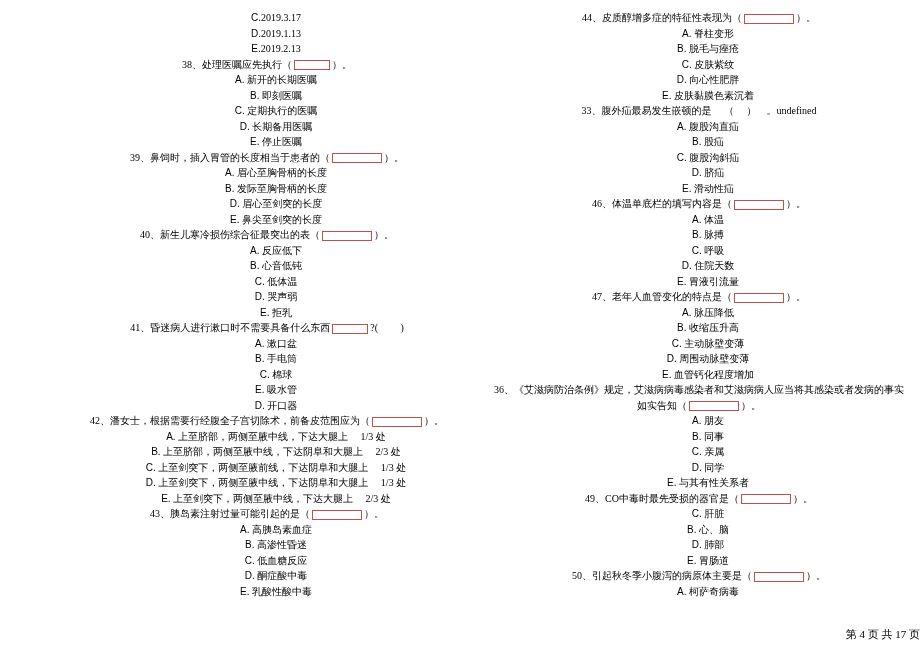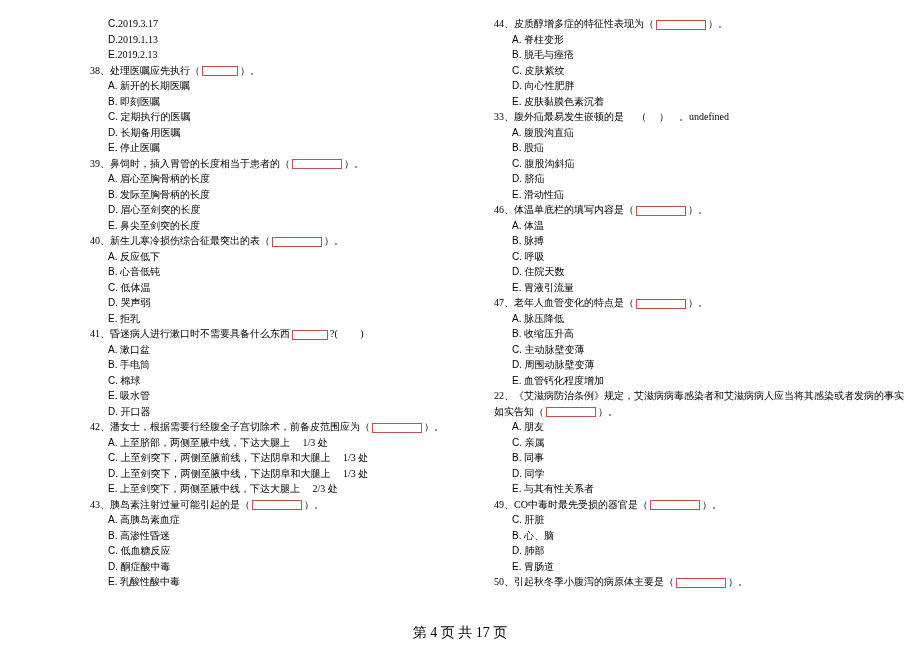--- a/index.html
+++ b/index.html
@@ -8,22 +8,23 @@
       height: 650px;
       background: #fff;
       font-family: "SimSun", "宋体", serif;
       font-size: 10px;
       color: #000;
       position: relative;
       overflow: hidden;
     }
     .page {
       display: flex;
-      padding: 16px 50px 30px 90px;
+      padding: 10px 50px 30px 90px;
       height: 620px;
+      text-align: center;
     }
     .column {
       flex: 1;
       line-height: 1.55;
     }
     .column:first-child { padding-right: 40px; }
     .column:last-child { padding-left: 10px; }
     .q-line { white-space: pre; }
     .opt { margin-left: 18px; white-space: pre; }
     .opt-letter { font-family: Arial, sans-serif; }
@@ -34,22 +35,22 @@
       height: 10px;
       vertical-align: middle;
       margin: 0 2px;
     }
     .blank-sm { width: 36px; }
     .blank-md { width: 50px; }
     .footer {
       position: absolute;
       bottom: 8px;
       width: 100%;
-      text-align: center;
-      font-size: 14px;
+      text-align: right;
+      font-size: 11px;
     }
   </style>
 </head>
 <body>
 
 <div class="page">
   <div class="column" id="col-left">
       <div class="opt"><span class="opt-letter">C.</span>2019.3.17</div>
       <div class="opt"><span class="opt-letter">D.</span>2019.1.13</div>
       <div class="opt"><span class="opt-letter">E.</span>2019.2.13</div>
@@ -71,20 +72,21 @@
       <div class="opt"><span class="opt-letter">D.</span> 哭声弱</div>
       <div class="opt"><span class="opt-letter">E.</span> 拒乳</div>
       <div class="q-line">41、昏迷病人进行漱口时不需要具备什么东西<span class="blank blank-sm"></span>?(         )</div>
       <div class="opt"><span class="opt-letter">A.</span> 漱口盆</div>
       <div class="opt"><span class="opt-letter">B.</span> 手电筒</div>
       <div class="opt"><span class="opt-letter">C.</span> 棉球</div>
       <div class="opt"><span class="opt-letter">E.</span> 吸水管</div>
       <div class="opt"><span class="opt-letter">D.</span> 开口器</div>
       <div class="q-line">42、潘女士，根据需要行经腹全子宫切除术，前备皮范围应为（<span class="blank blank-md"></span>）。</div>
       <div class="opt"><span class="opt-letter">A.</span> 上至脐部，两侧至腋中线，下达大腿上     1/3 处</div>
+      <div class="opt"><span class="opt-letter">B.</span> 上至脐部，两侧至腋中线，下达阴阜和大腿上     2/3 处</div>
       <div class="opt"><span class="opt-letter">C.</span> 上至剑突下，两侧至腋前线，下达阴阜和大腿上     1/3 处</div>
       <div class="opt"><span class="opt-letter">D.</span> 上至剑突下，两侧至腋中线，下达阴阜和大腿上     1/3 处</div>
       <div class="opt"><span class="opt-letter">E.</span> 上至剑突下，两侧至腋中线，下达大腿上     2/3 处</div>
       <div class="q-line">43、胰岛素注射过量可能引起的是（<span class="blank blank-md"></span>）。</div>
       <div class="opt"><span class="opt-letter">A.</span> 高胰岛素血症</div>
       <div class="opt"><span class="opt-letter">B.</span> 高渗性昏迷</div>
       <div class="opt"><span class="opt-letter">C.</span> 低血糖反应</div>
       <div class="opt"><span class="opt-letter">D.</span> 酮症酸中毒</div>
       <div class="opt"><span class="opt-letter">E.</span> 乳酸性酸中毒</div>
     </div>
@@ -106,30 +108,31 @@
       <div class="opt"><span class="opt-letter">B.</span> 脉搏</div>
       <div class="opt"><span class="opt-letter">C.</span> 呼吸</div>
       <div class="opt"><span class="opt-letter">D.</span> 住院天数</div>
       <div class="opt"><span class="opt-letter">E.</span> 胃液引流量</div>
       <div class="q-line">47、老年人血管变化的特点是（<span class="blank blank-md"></span>）。</div>
       <div class="opt"><span class="opt-letter">A.</span> 脉压降低</div>
       <div class="opt"><span class="opt-letter">B.</span> 收缩压升高</div>
       <div class="opt"><span class="opt-letter">C.</span> 主动脉壁变薄</div>
       <div class="opt"><span class="opt-letter">D.</span> 周围动脉壁变薄</div>
       <div class="opt"><span class="opt-letter">E.</span> 血管钙化程度增加</div>
-      <div class="q-line">22、《艾滋病防治条例》规定，艾滋病病毒感染者和艾滋病病人应当将其感染或者发病的事实</div>
+      <div class="q-line">36、《艾滋病防治条例》规定，艾滋病病毒感染者和艾滋病病人应当将其感染或者发病的事实</div>
       <div class="q-line">如实告知（<span class="blank blank-md"></span>）。</div>
       <div class="opt"><span class="opt-letter">A.</span> 朋友</div>
+      <div class="opt"><span class="opt-letter">B.</span> 同事</div>
       <div class="opt"><span class="opt-letter">C.</span> 亲属</div>
-      <div class="opt"><span class="opt-letter">B.</span> 同事</div>
       <div class="opt"><span class="opt-letter">D.</span> 同学</div>
       <div class="opt"><span class="opt-letter">E.</span> 与其有性关系者</div>
       <div class="q-line">49、CO中毒时最先受损的器官是（<span class="blank blank-md"></span>）。</div>
       <div class="opt"><span class="opt-letter">C.</span> 肝脏</div>
       <div class="opt"><span class="opt-letter">B.</span> 心、脑</div>
       <div class="opt"><span class="opt-letter">D.</span> 肺部</div>
       <div class="opt"><span class="opt-letter">E.</span> 胃肠道</div>
       <div class="q-line">50、引起秋冬季小腹泻的病原体主要是（<span class="blank blank-md"></span>）。</div>
+      <div class="opt"><span class="opt-letter">A.</span> 柯萨奇病毒</div>
     </div>
 </div>
 <div class="footer">
   <span>第 4 页 共 17 页</span>
 </div>
 
 </body></html>

